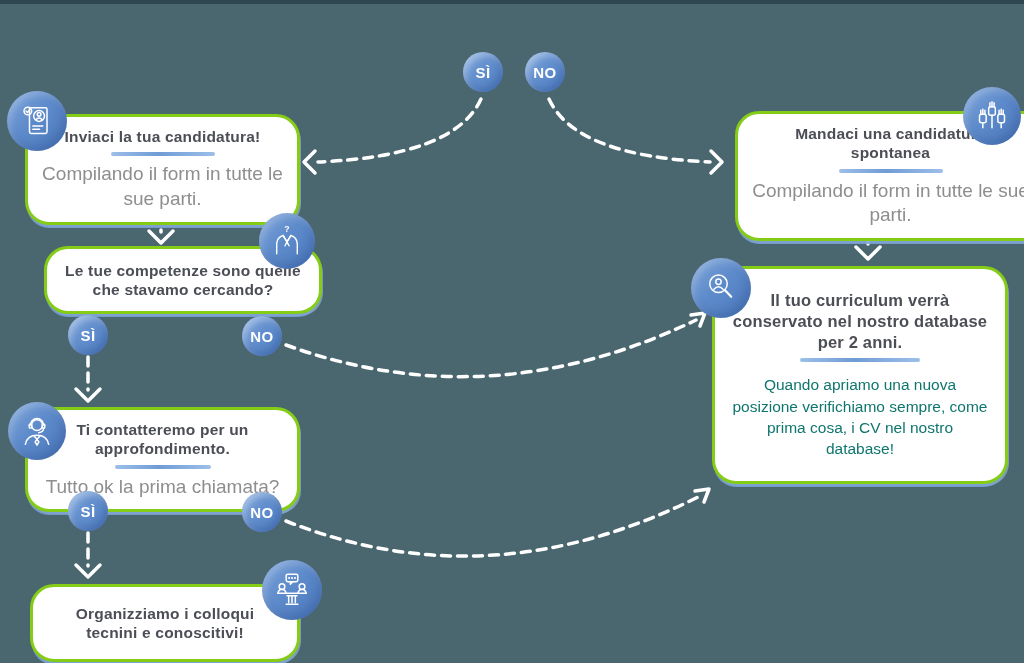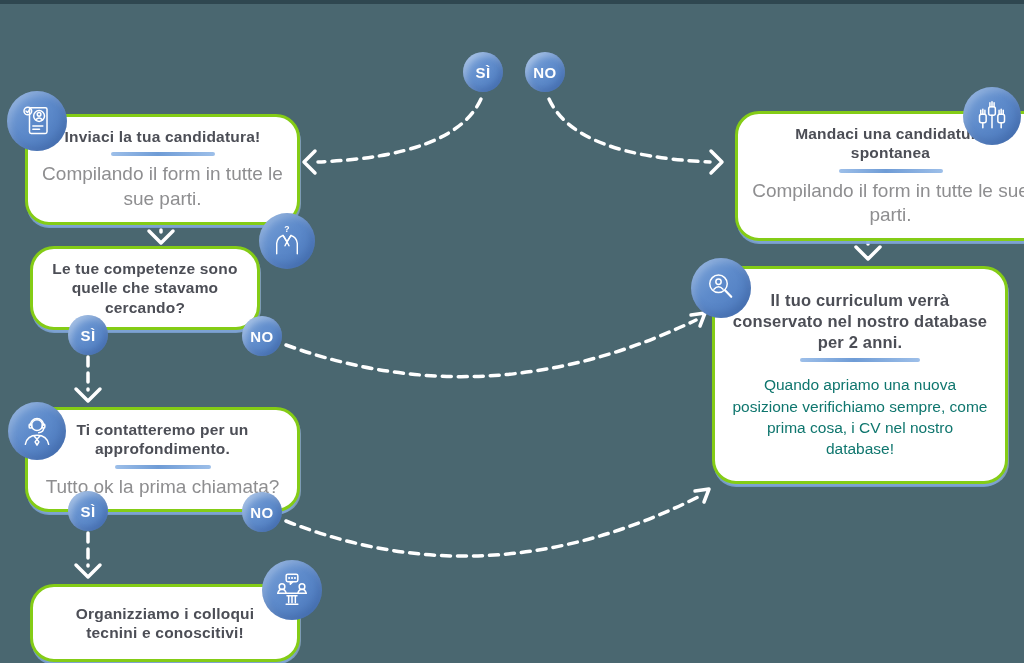--- a/index.html
+++ b/index.html
@@ -80,21 +80,21 @@
       <rect x="15" y="8" width="21" height="31" rx="2"></rect>
       <circle cx="26.5" cy="18" r="6.5"></circle>
       <circle cx="26.5" cy="16" r="2.2"></circle>
       <path d="M22.5,22.5 q4,-4.5 8,0"></path>
       <path d="M19,30 h12 M19,34 h8"></path>
       <circle cx="13" cy="12" r="4.6"></circle>
       <path d="M10.8,12 l1.7,1.7 l3,-3.4"></path>
     </svg>
   </div>
 
-  <div class="box" style="left:30px;top:242px;width:230px;min-height:68px;">
+  <div class="box" style="left:44px;top:242px;width:278px;min-height:68px;">
     <div class="box-title" style="max-width:250px;">Le tue competenze sono quelle che stavamo cercando?</div>
   </div>
   <div class="icon-circle" style="left:259px;top:209px;width:56px;height:56px;">
     <svg width="38" height="38" viewBox="0 0 48 48">
       <text x="24" y="13" font-size="11" font-weight="bold" fill="#ffffff" stroke="none" text-anchor="middle">?</text>
       <path d="M11,40 V27 q1,-8 8,-10 l5,8 5,-8 q7,2 8,10 v13"></path>
       <path d="M19,17 l5,8 5,-8"></path>
       <path d="M24,25 l-2.5,5 M24,25 l2.5,5"></path>
     </svg>
   </div>

